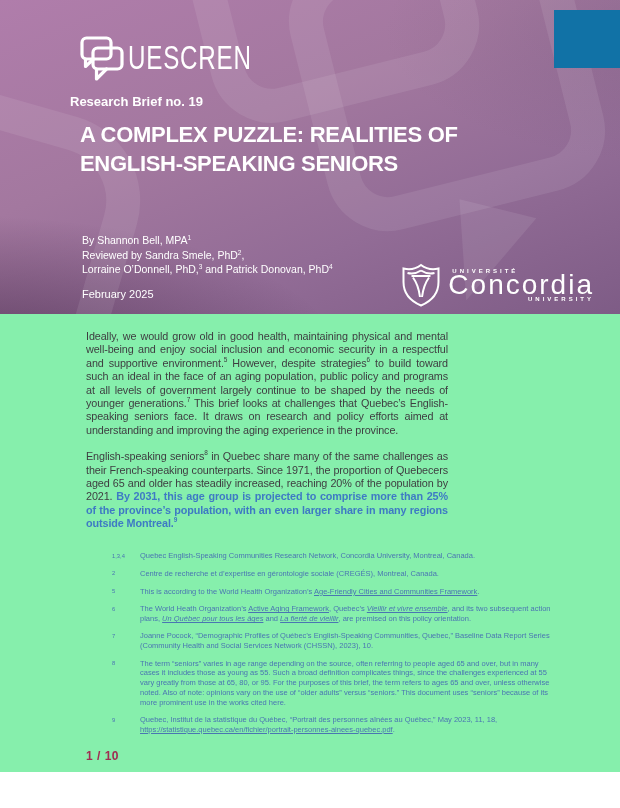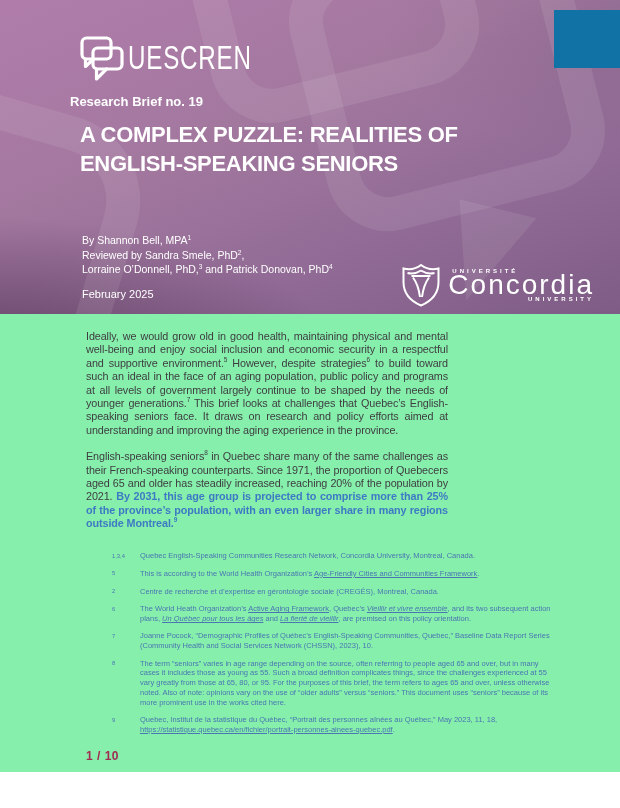--- a/index.html
+++ b/index.html
@@ -117,26 +117,26 @@
     <div class="paragraphs" id="paragraphs">
         <p class="para"><span>Ideally, we would grow old in good health, maintaining physical and mental well-being and enjoy social inclusion and economic security in a respectful and supportive environment.</span><sup>5</sup><span> However, despite strategies</span><sup>6</sup><span> to build toward such an ideal in the face of an aging population, public policy and programs at all levels of government largely continue to be shaped by the needs of younger generations.</span><sup>7</sup><span> This brief looks at challenges that Quebec’s English-speaking seniors face. It draws on research and policy efforts aimed at understanding and improving the aging experience in the province.</span></p>
         <p class="para"><span>English-speaking seniors</span><sup>8</sup><span> in Quebec share many of the same challenges as their French-speaking counterparts. Since 1971, the proportion of Quebecers aged 65 and older has steadily increased, reaching 20% of the population by 2021. </span><span class="bluebold">By 2031, this age group is projected to comprise more than 25% of the province’s population, with an even larger share in many regions outside Montreal.</span><sup class="bluebold">9</sup></p>
       </div>
     <div class="footnotes" id="footnotes">
         <div class="fn-row">
           <span class="fn-marker">1,3,4</span>
           <span class="fn-text"><span>Quebec English-Speaking Communities Research Network, Concordia University, Montreal, Canada.</span></span>
         </div>
         <div class="fn-row">
+          <span class="fn-marker">2</span>
+          <span class="fn-text"><span>Centre de recherche et d’expertise en gérontologie sociale (CREGÉS), Montreal, Canada.</span></span>
+        </div>
+        <div class="fn-row">
           <span class="fn-marker">5</span>
           <span class="fn-text"><span>This is according to the World Health Organization’s </span><span class="fn-link">Age-Friendly Cities and Communities Framework</span><span>.</span></span>
-        </div>
-        <div class="fn-row">
-          <span class="fn-marker">2</span>
-          <span class="fn-text"><span>Centre de recherche et d’expertise en gérontologie sociale (CREGÉS), Montreal, Canada.</span></span>
         </div>
         <div class="fn-row">
           <span class="fn-marker">6</span>
           <span class="fn-text"><span>The World Heath Organization’s </span><span class="fn-link">Active Aging Framework</span><span>, Quebec’s </span><span class="fn-link italic">Vieillir et vivre ensemble</span><span>, and its two subsequent action plans, </span><span class="fn-link italic">Un Québec pour tous les âges</span><span> and </span><span class="fn-link italic">La fierté de vieillir</span><span>, are premised on this policy orientation.</span></span>
         </div>
         <div class="fn-row">
           <span class="fn-marker">7</span>
           <span class="fn-text"><span>Joanne Pocock, “Demographic Profiles of Québec’s English-Speaking Communities, Quebec,” Baseline Data Report Series (Community Health and Social Services Network (CHSSN), 2023), 10.</span></span>
         </div>
         <div class="fn-row">

